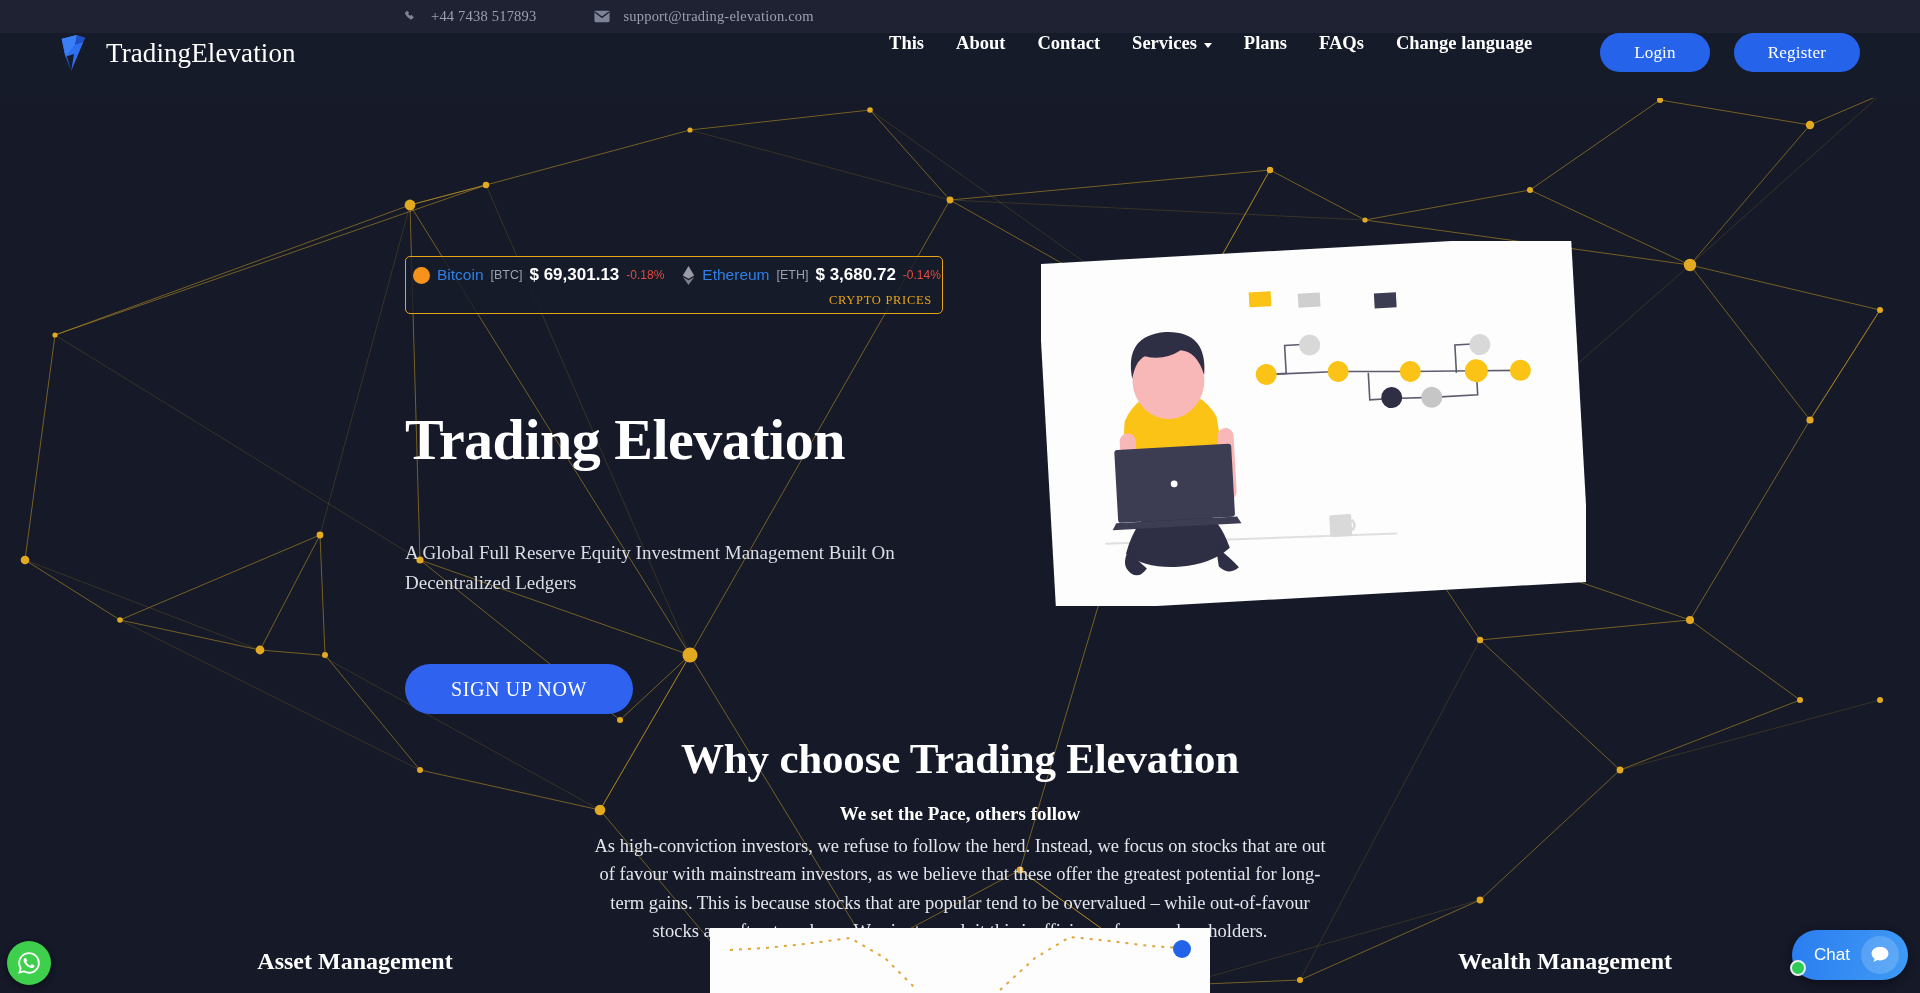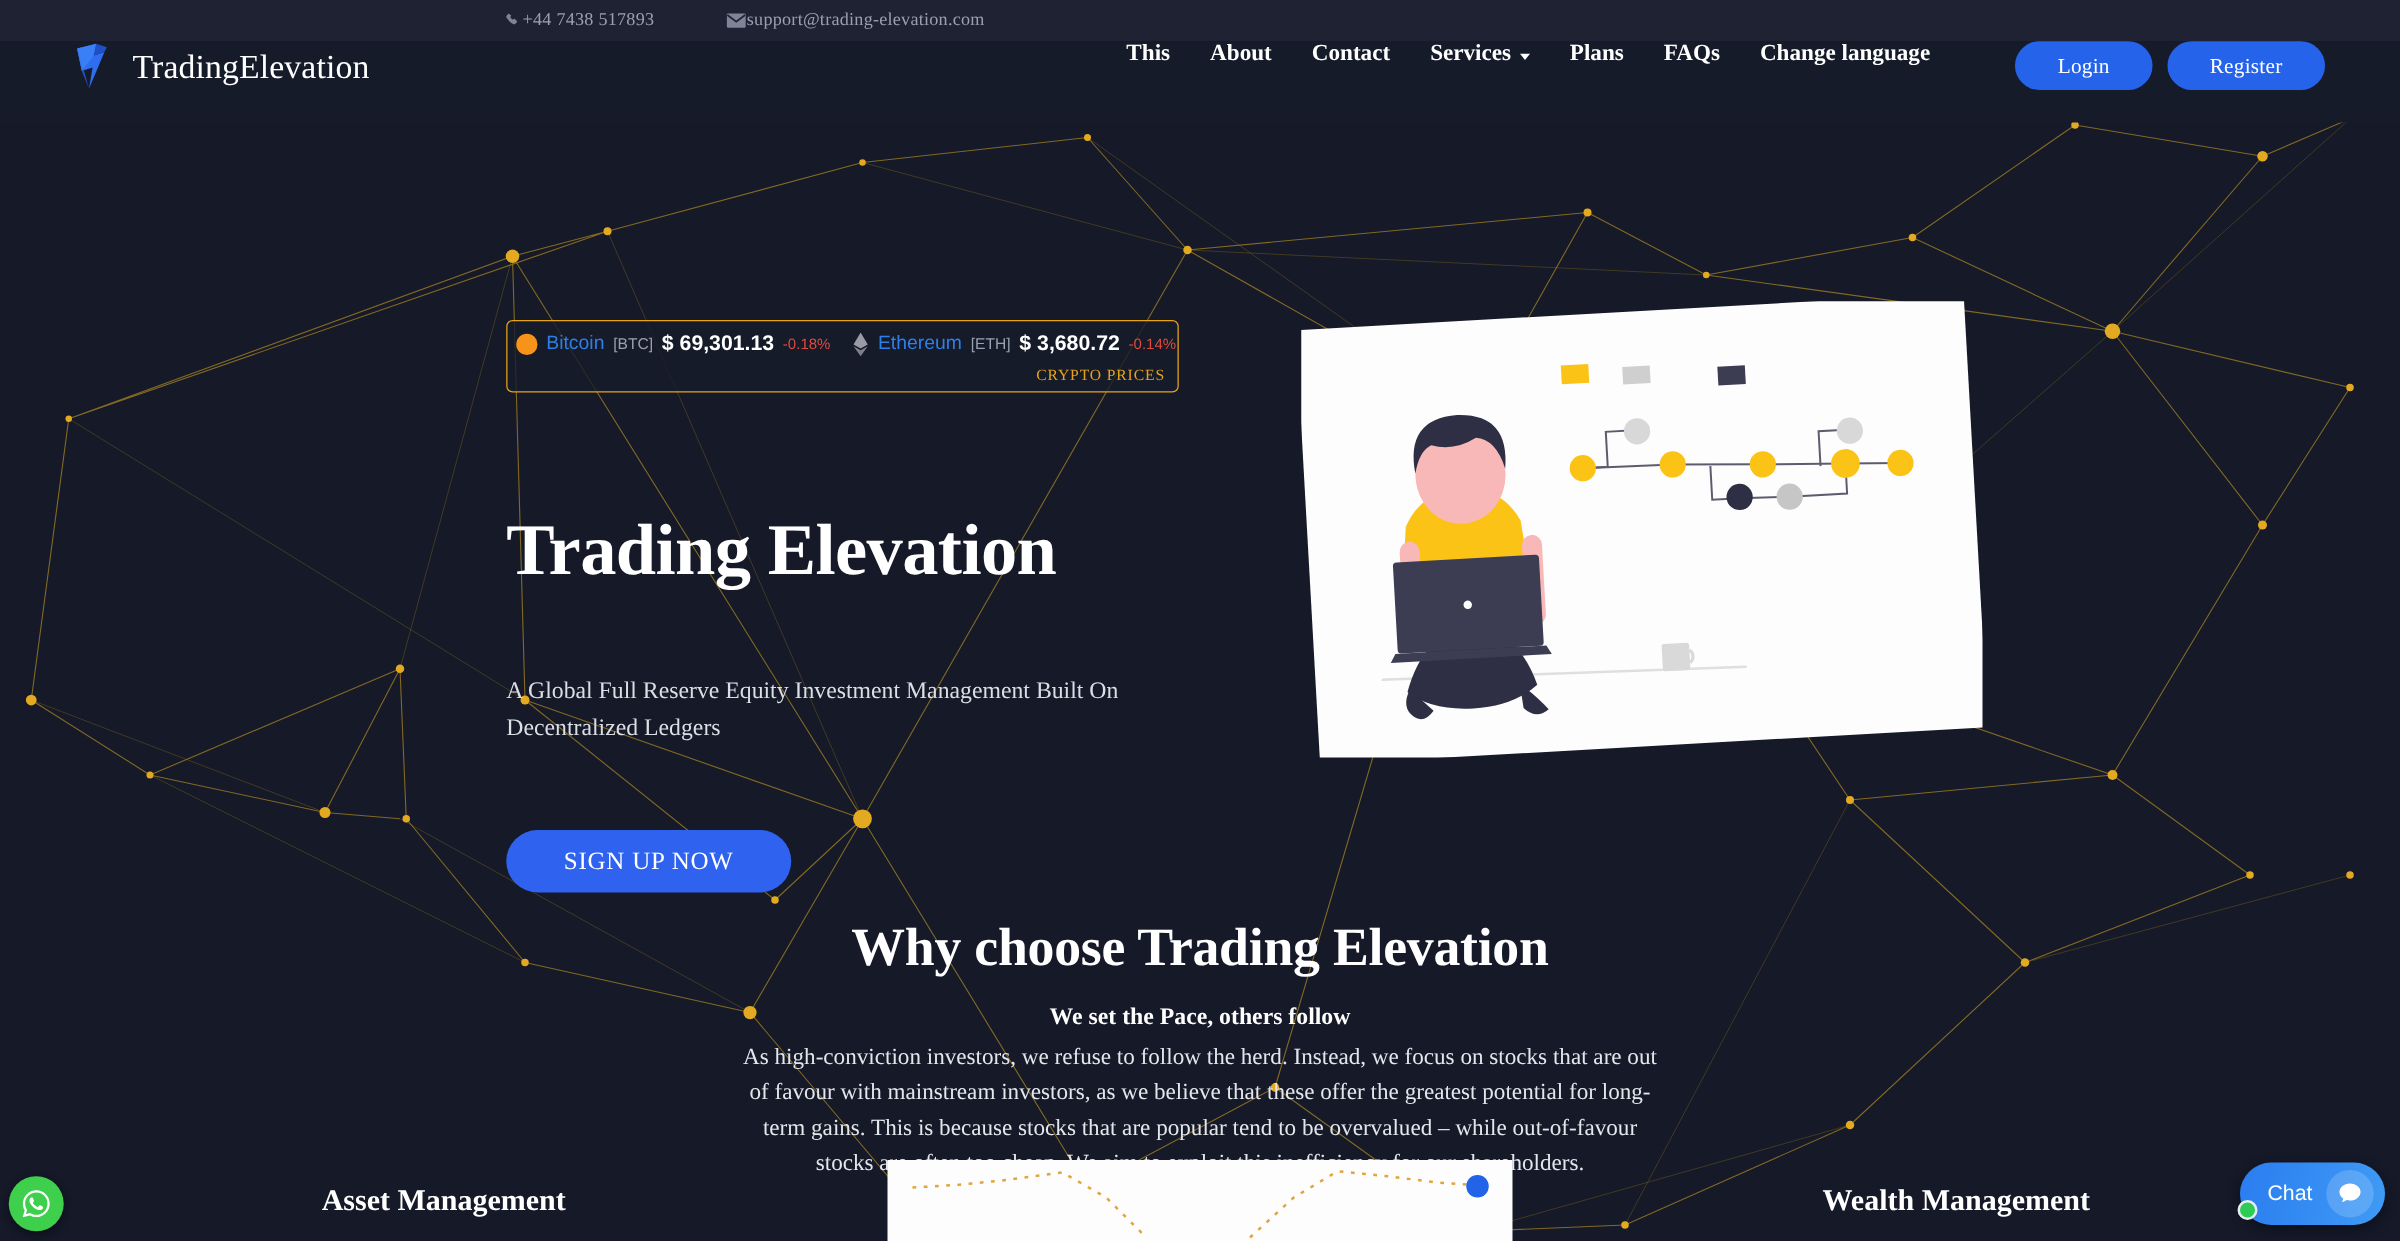--- a/index.html
+++ b/index.html
@@ -35,20 +35,21 @@
     height: 33px;
     background: #1e2233;
     display: flex;
     align-items: center;
     padding-left: 404px;
     gap: 58px;
   }
   .topbar-item {
     display: flex;
     align-items: center;
+    gap: 13px;
     color: #9aa0b0;
     font-size: 14.5px;
     letter-spacing: .2px;
   }
   .topbar-item .ti { fill: #7e8496; display:block; }
 
   
   .navbar {
     position: relative;
     z-index: 5;
@@ -86,21 +87,21 @@
     width: 0; height: 0;
     border-left: 4.5px solid transparent;
     border-right: 4.5px solid transparent;
     border-top: 5.5px solid #ffffff;
     display: inline-block;
     margin-top: 3px;
   }
   .nav-actions {
     display: flex;
     align-items: center;
-    gap: 12px;
+    gap: 24px;
     margin-left: 52px;
   }
   .btn-pill {
     background: #2563eb;
     color: #fff;
     border: none;
     border-radius: 22px;
     height: 39px;
     padding: 0 34px;
     font-size: 17px;

